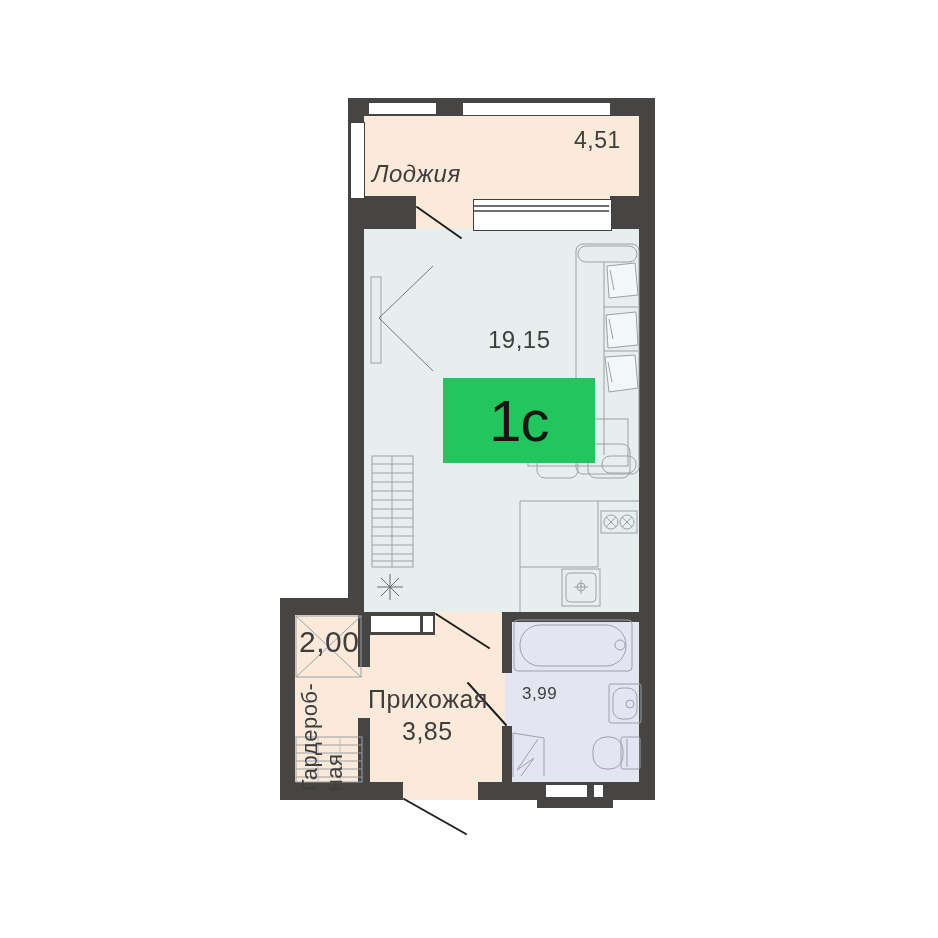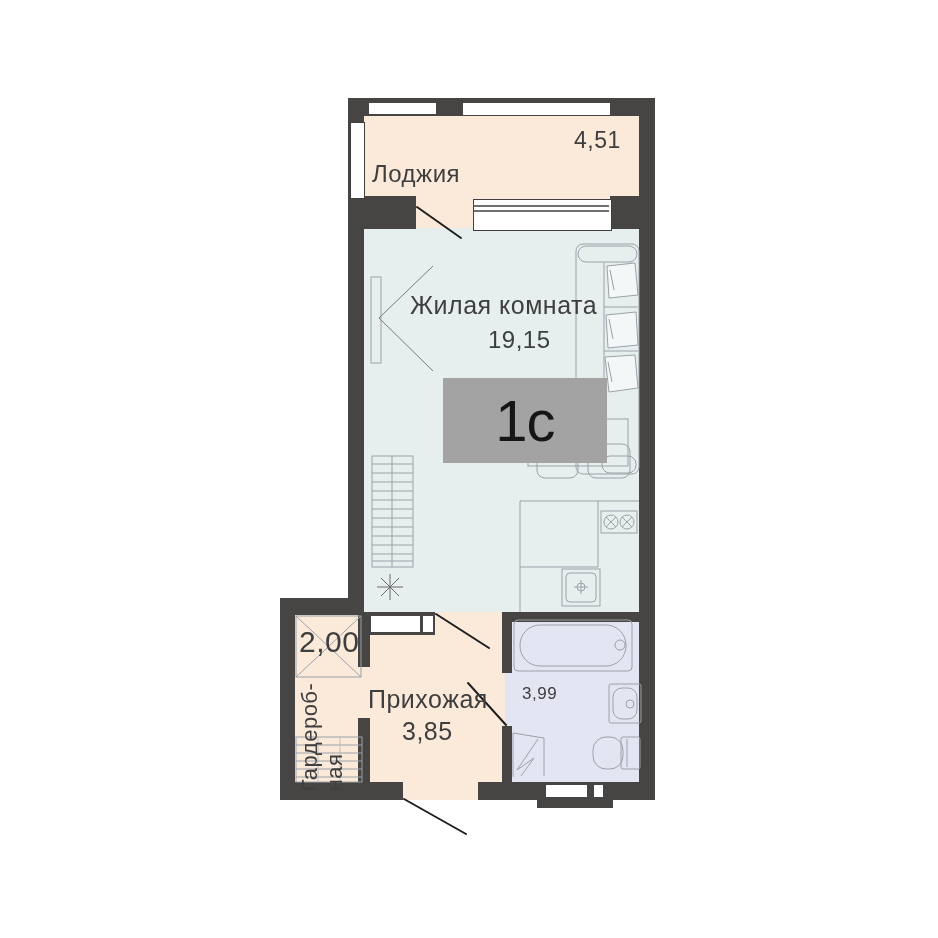--- a/index.html
+++ b/index.html
@@ -6,21 +6,21 @@
   #canvas{position:relative;width:938px;height:938px;background:#ffffff;overflow:hidden;
           font-family:"Liberation Sans",sans-serif;color:#3e3e3e;}
   .wall{position:absolute;background:#464543;}
   .win{position:absolute;background:#ffffff;}
   .fill{position:absolute;}
   .fill-cream{background:#fbe9da;}
   .fill-living{background:#e6eeee;}
   .fill-bath{background:#e4e5f3;}
   .lbl{position:absolute;white-space:nowrap;color:#3e3e3e;letter-spacing:0.5px;}
   svg.overlay{position:absolute;left:0;top:0;pointer-events:none;}
-  .titlebox{position:absolute;left:443px;top:378px;width:164px;height:85px;background:#a3a3a3;
+  .titlebox{position:absolute;left:443px;top:378px;width:152px;height:85px;background:#22c55e;
             display:flex;align-items:center;justify-content:center;gap:9px;color:#161616;}
   .unit-type{font-size:58px;line-height:1;letter-spacing:-1px;}
   .frac{display:flex;flex-direction:column;align-items:center;}
   .frac .num,.frac .den{font-size:40px;line-height:0.92;letter-spacing:-1px;}
   .frac .bar{width:106px;border-top:3px solid #161616;margin:3px 0;}
   .vlabel{position:absolute;left:322px;top:737px;transform:translate(-50%,-50%) rotate(-90deg);
           font-size:22px;line-height:1.15;text-align:left;letter-spacing:0.5px;}
 </style>
 </head>
 <body>
@@ -158,24 +158,23 @@
     </g>
 
     <g stroke="#1f1f1f" stroke-width="2" stroke-linecap="round" fill="none">
       <line x1="417" y1="207" x2="461" y2="238"></line>
       <line x1="436" y1="614" x2="489" y2="648"></line>
       <line x1="506" y1="725" x2="468" y2="683"></line>
       <line x1="404" y1="799" x2="466" y2="834"></line>
     </g>
   </svg>
 
-  <div class="lbl" style="left:372px;top:160px;font-size:24px;">Лоджия</div>
+  <div class="lbl" style="left:372px;top:160px;font-size:24px;font-style:italic;">Лоджия</div>
   <div class="lbl" style="left:574px;top:127px;font-size:23px;">4,51</div>
 
-  <div class="lbl" style="left:410px;top:291px;font-size:25px;">Жилая комната</div>
   <div class="lbl" style="left:488px;top:326px;font-size:24px;">19,15</div>
 
   <div class="lbl" style="left:299px;top:625px;font-size:30px;">2,00</div>
   <div class="vlabel">
     <div>Гардероб-</div>
     <div>ная</div>
   </div>
 
   <div class="lbl" style="left:368px;top:685px;font-size:25px;">Прихожая</div>
   <div class="lbl" style="left:402px;top:717px;font-size:25px;">3,85</div>

